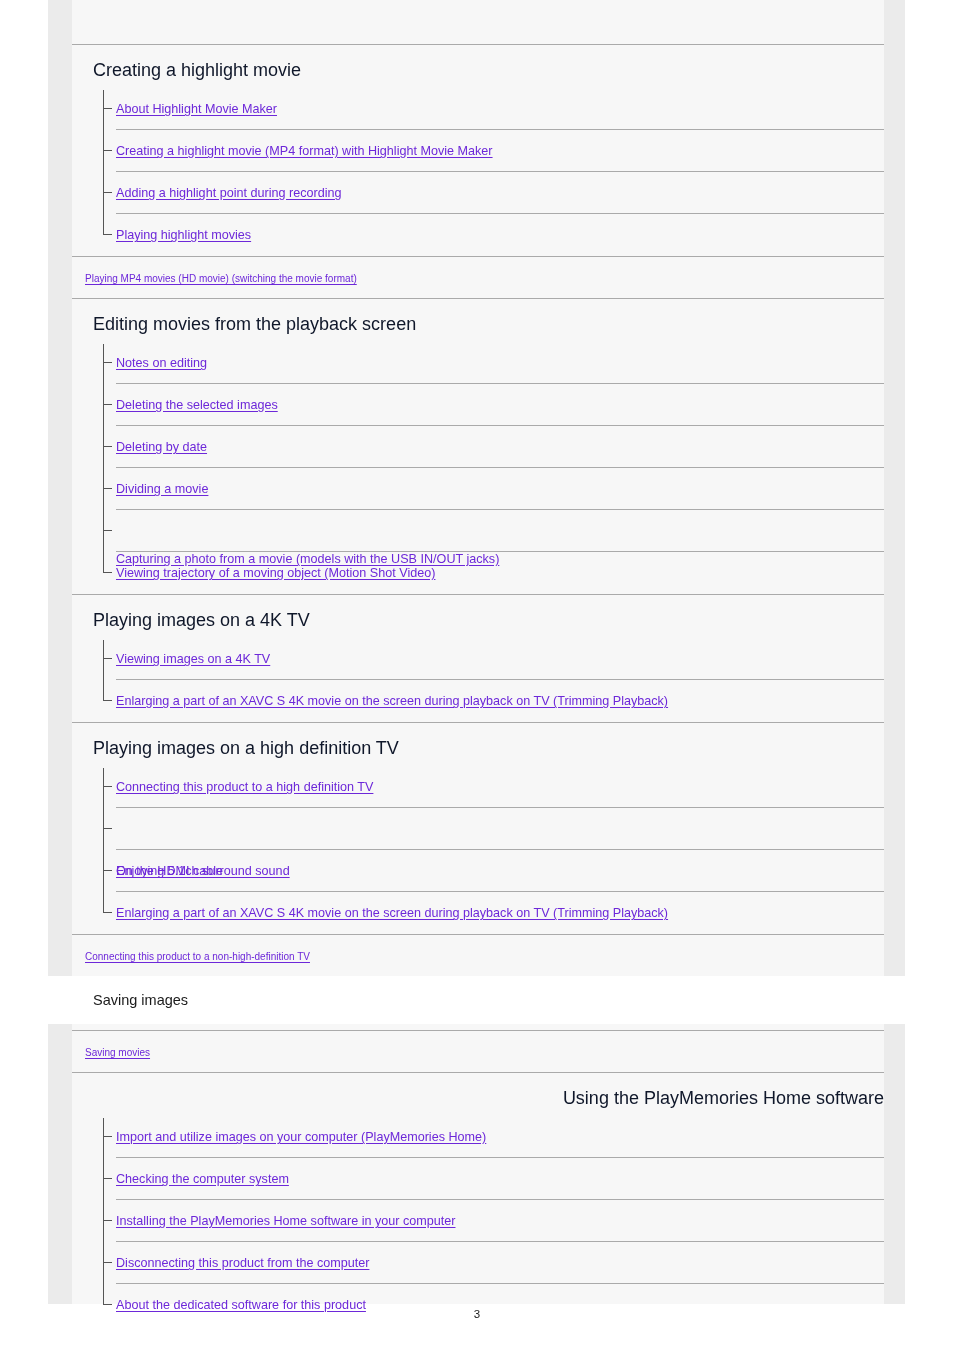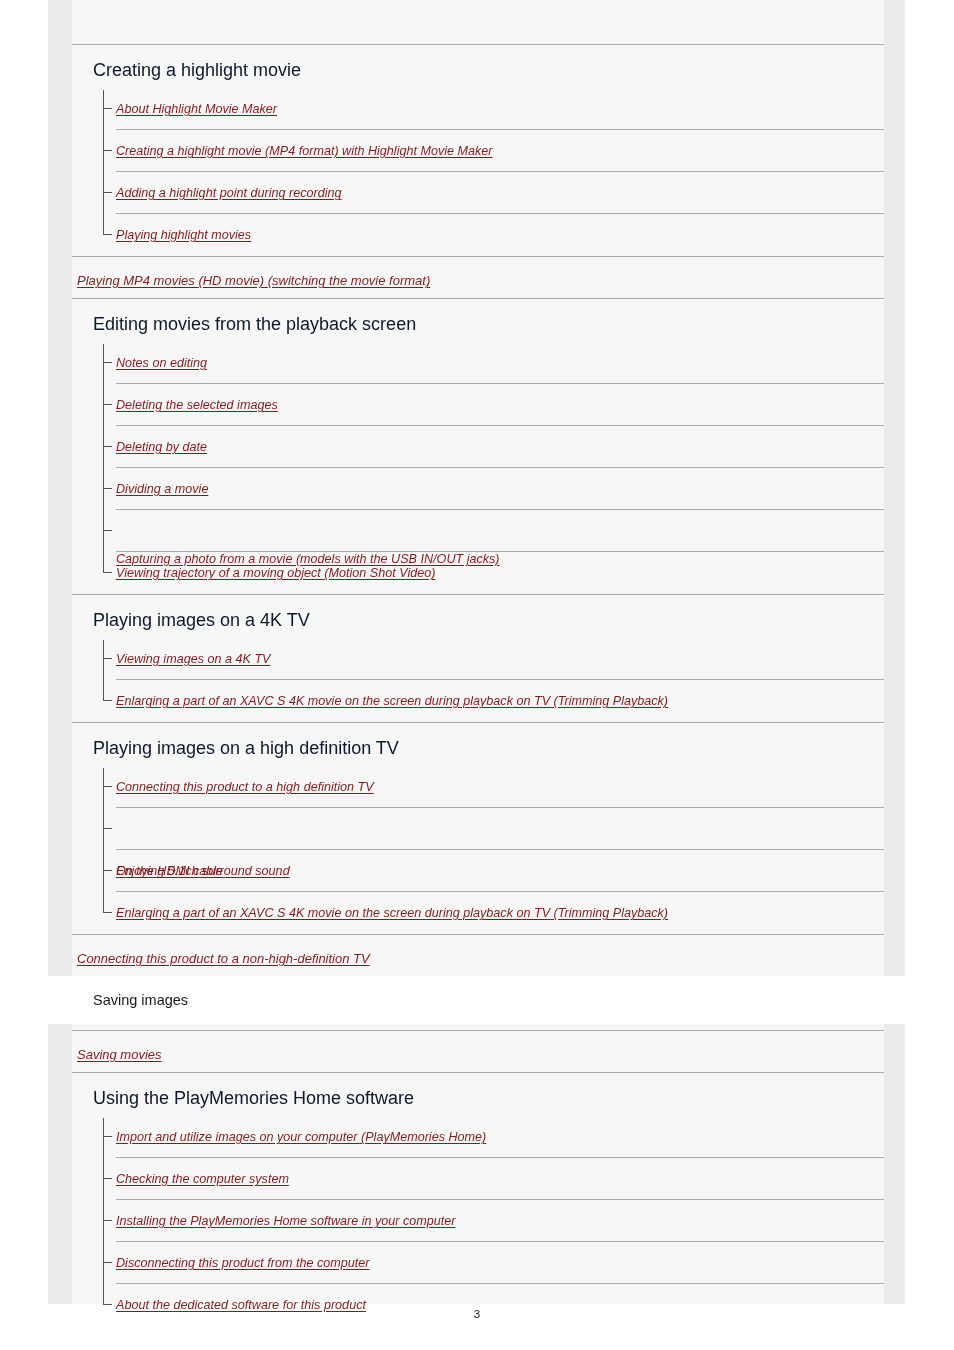--- a/index.html
+++ b/index.html
@@ -56,23 +56,23 @@
     width: 812px;
     color: #0f172a;
     font-size: 18px;
     line-height: 1;
     white-space: nowrap;
   }
   .heading-row .ht { padding-left: 21px; }
 
   .toplink-row {
     position: absolute;
-    left: 56px;
-    width: 812px;
-    font-size: 13px;
+    left: 64px;
+    width: 812px;
+    font-size: 10px;
     line-height: 1;
     white-space: nowrap;
   }
   .toplink-row .lt { padding-left: 21px; }
 
   .sub-row {
     position: absolute;
     left: 72px;
     width: 812px;
     font-size: 12.6px;
@@ -83,24 +83,23 @@
 
   .sub-rule {
     position: absolute;
     left: 116px;
     width: 768px;
     height: 1px;
     background: #aaaaaa;
   }
 
   a.lnk, .lnk {
-    color: #7f1d1d;
+    color: #6d28d9;
     text-decoration: underline;
     text-underline-offset: 2px;
-    font-style: italic;
   }
 
   
   .tree-v {
     position: absolute;
     left: 103px;
     width: 1px;
     background: #555555;
   }
   .tree-t {
@@ -204,21 +203,21 @@
     <div class="sub-row" style="top: 907px;"><span class="lt lnk">Enlarging a part of an XAVC S 4K movie on the screen during playback on TV (Trimming Playback)</span></div>
     <div class="tree-v" style="top: 768px; height: 144px;"></div>
     <div class="rule-top" style="top: 934px;"></div>
     <div class="toplink-row" style="top: 952px;"><span class="lt lnk">Connecting this product to a non-high-definition TV</span></div>
     <div class="section-band" style="top: 976px; height: 48px;">
       <div class="st">Saving images</div>
     </div>
     <div class="rule-top" style="top: 1030px;"></div>
     <div class="toplink-row" style="top: 1048px;"><span class="lt lnk">Saving movies</span></div>
     <div class="rule-top" style="top: 1072px;"></div>
-    <div class="heading-row" style="top: 1089px;"><span class="ht">Using the PlayMemories Home software</span></div>
+    <div class="heading-row" style="top: 1089px; text-align: right;"><span class="ht">Using the PlayMemories Home software</span></div>
     <div class="tree-t" style="top: 1136px;"></div>
     <div class="sub-row" style="top: 1131px;"><span class="lt lnk">Import and utilize images on your computer (PlayMemories Home)</span></div>
     <div class="sub-rule" style="top: 1157px;"></div>
     <div class="tree-t" style="top: 1178px;"></div>
     <div class="sub-row" style="top: 1173px;"><span class="lt lnk">Checking the computer system</span></div>
     <div class="sub-rule" style="top: 1199px;"></div>
     <div class="tree-t" style="top: 1220px;"></div>
     <div class="sub-row" style="top: 1215px;"><span class="lt lnk">Installing the PlayMemories Home software in your computer</span></div>
     <div class="sub-rule" style="top: 1241px;"></div>
     <div class="tree-t" style="top: 1262px;"></div>

